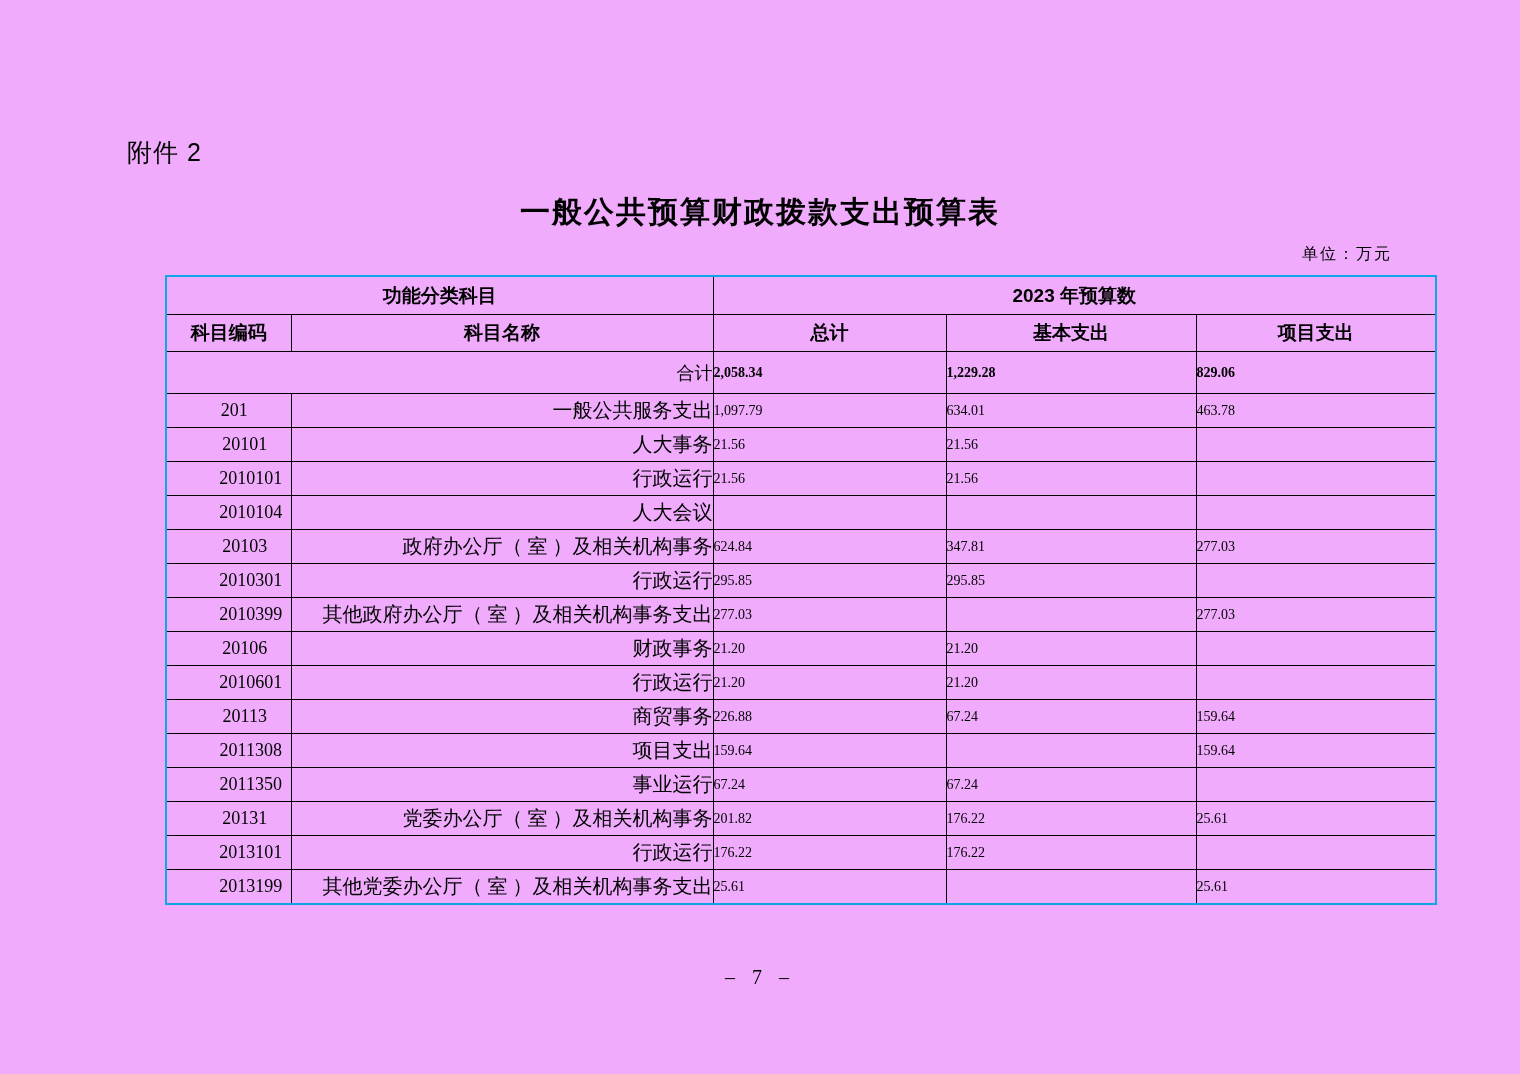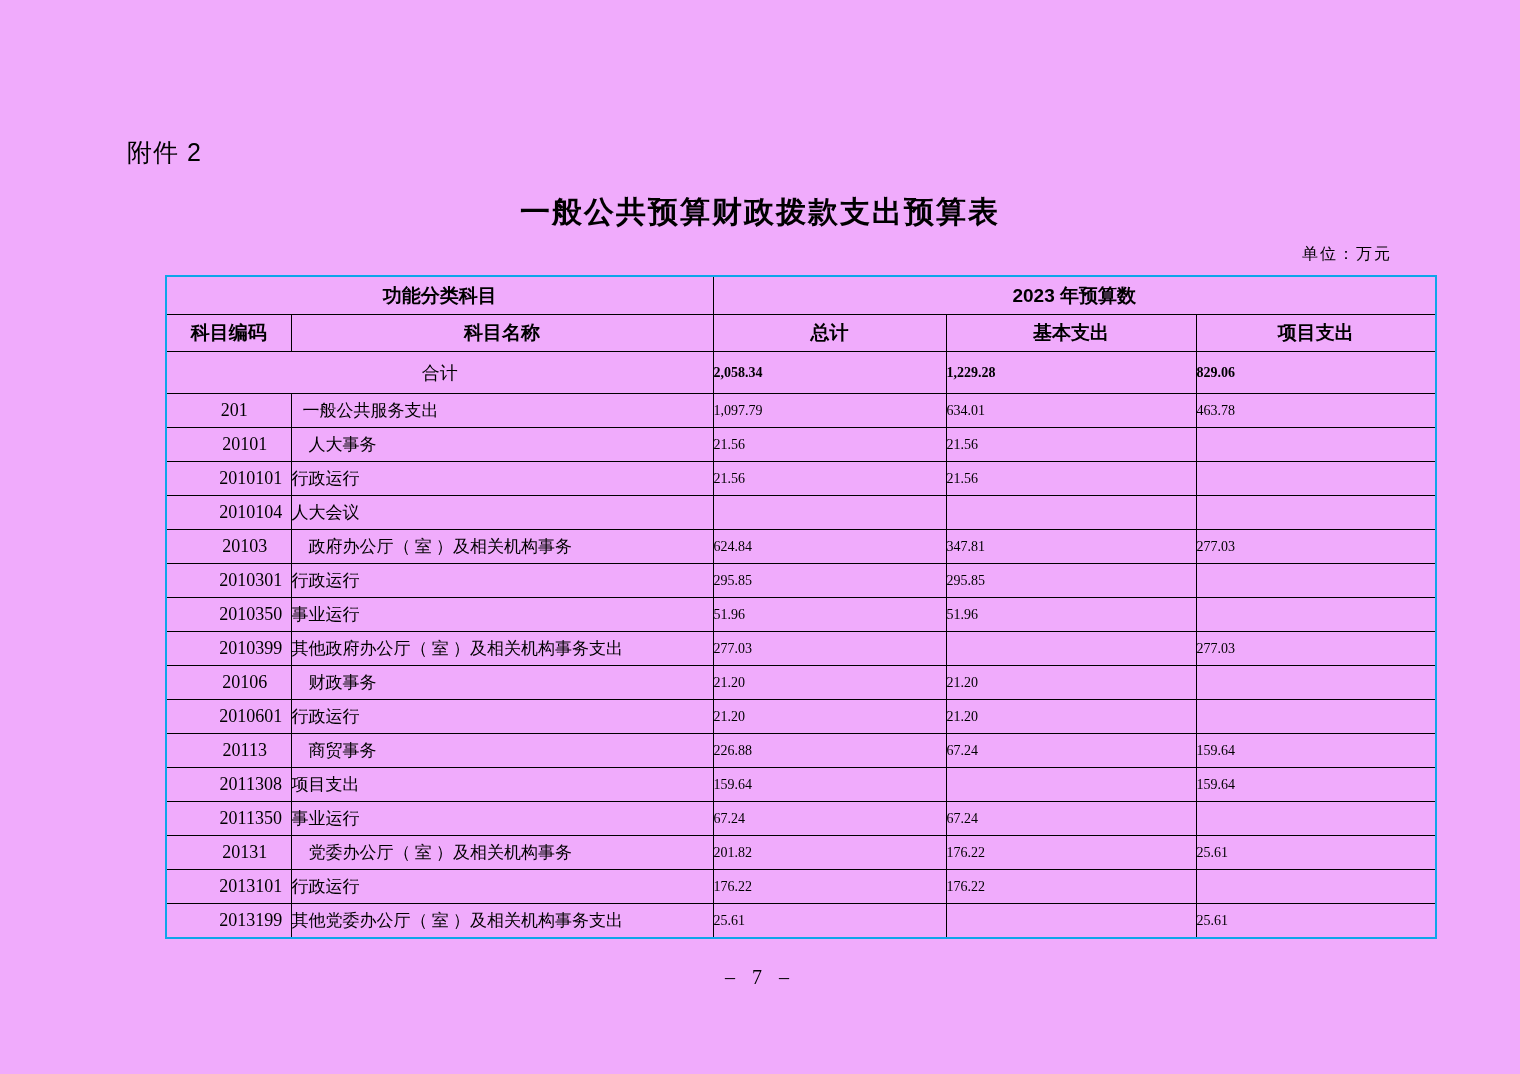--- a/index.html
+++ b/index.html
@@ -69,32 +69,32 @@
   }
   .h1 th { height: 37px; }
   .h2 th { height: 36px; }
   .total-row td { height: 41px; }
   tbody tr.data-row td { height: 33px; }
   td.code {
     font-size: 18px;
     text-align: center;
   }
   td.name {
-    font-size: 17px;
-    text-align: left;
+    font-size: 20px;
+    text-align: right;
   }
   td.num {
     font-size: 14px;
     text-align: left;
     padding-right: 10px;
     font-family: Liberation Serif, serif;
   }
   td.total-label {
     font-size: 18px;
-    text-align: center;
+    text-align: right;
   }
   .total-row td.num { font-weight: 700; }
   tr.lvl1 td.code { padding-left: 11px; }
   tr.lvl2 td.code { padding-left: 32px; }
   tr.lvl3 td.code { padding-left: 44px; }
   tr.lvl1 td.name { padding-left: 11px; }
   tr.lvl2 td.name { padding-left: 17px; }
   tr.lvl3 td.name { }
   .footer {
     position: absolute;
@@ -182,27 +182,20 @@
           <td class="num">277.03</td>
         </tr>
         <tr class="data-row lvl3">
           <td class="code">2010301</td>
           <td class="name">行政运行</td>
           <td class="num">295.85</td>
           <td class="num">295.85</td>
           <td class="num"></td>
         </tr>
         <tr class="data-row lvl3">
-          <td class="code">2010350</td>
-          <td class="name">事业运行</td>
-          <td class="num">51.96</td>
-          <td class="num">51.96</td>
-          <td class="num"></td>
-        </tr>
-        <tr class="data-row lvl3">
           <td class="code">2010399</td>
           <td class="name">其他政府办公厅（ 室 ）及相关机构事务支出</td>
           <td class="num">277.03</td>
           <td class="num"></td>
           <td class="num">277.03</td>
         </tr>
         <tr class="data-row lvl2">
           <td class="code">20106</td>
           <td class="name">财政事务</td>
           <td class="num">21.20</td>

